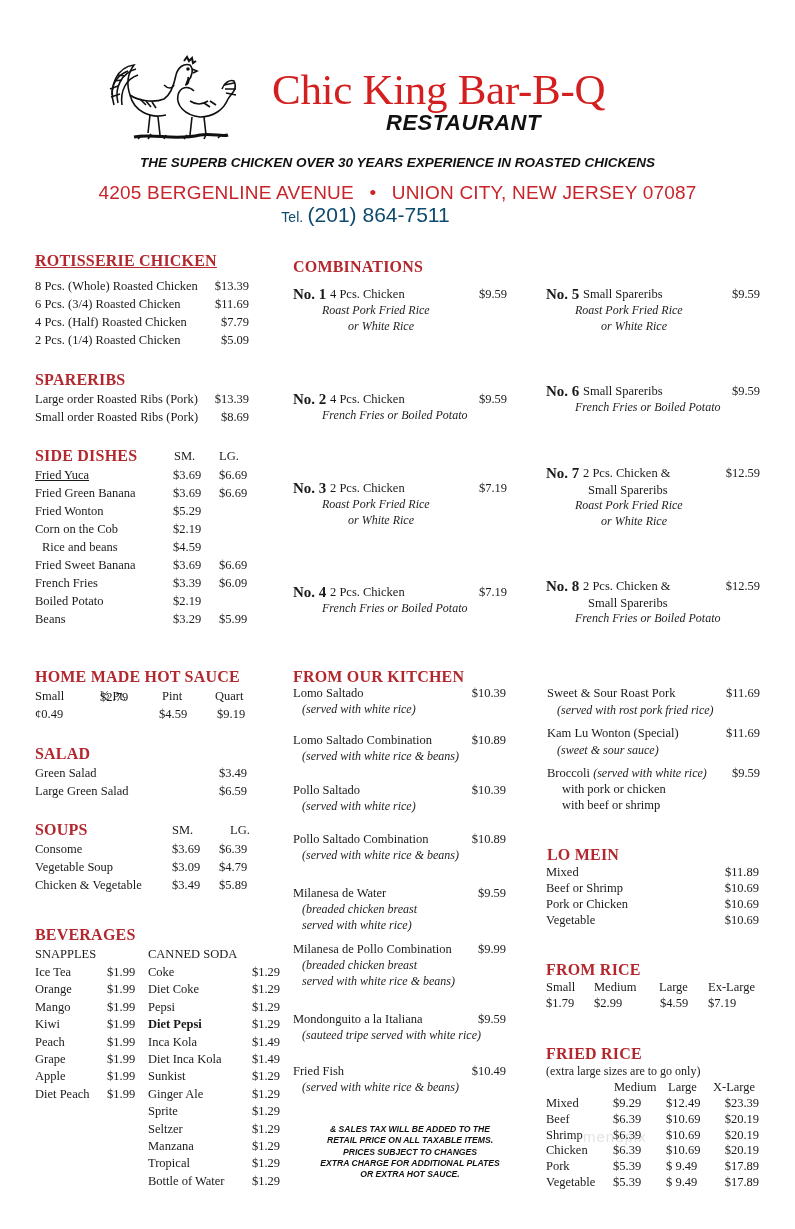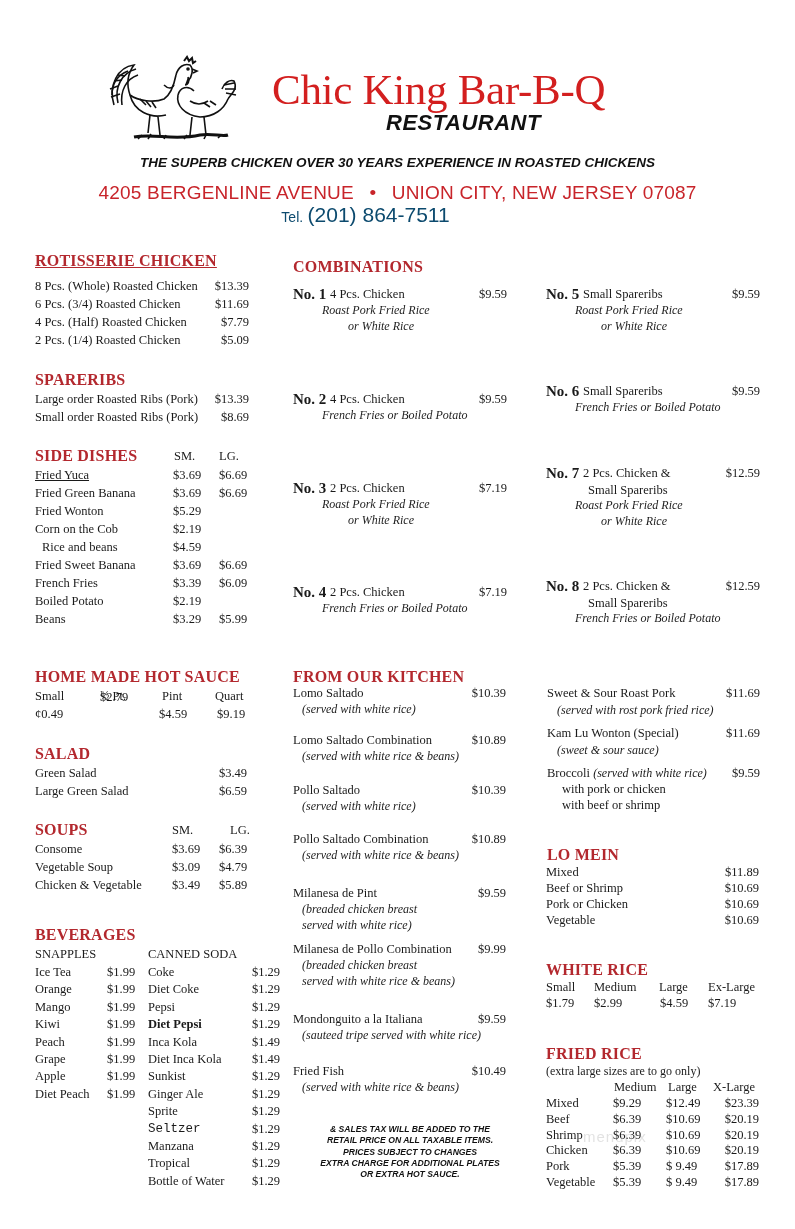--- a/index.html
+++ b/index.html
@@ -192,21 +192,21 @@
     <div class="t" style="left:148px;top:1032.6px;">Inca Kola</div>
     <div class="t r" style="left:240px;width:40px;top:1032.6px;">$1.49</div>
     <div class="t" style="left:148px;top:1050px;">Diet Inca Kola</div>
     <div class="t r" style="left:240px;width:40px;top:1050px;">$1.49</div>
     <div class="t" style="left:148px;top:1067.4px;">Sunkist</div>
     <div class="t r" style="left:240px;width:40px;top:1067.4px;">$1.29</div>
     <div class="t" style="left:148px;top:1084.8px;">Ginger Ale</div>
     <div class="t r" style="left:240px;width:40px;top:1084.8px;">$1.29</div>
     <div class="t" style="left:148px;top:1102.2px;">Sprite</div>
     <div class="t r" style="left:240px;width:40px;top:1102.2px;">$1.29</div>
-    <div class="t" style="left:148px;top:1119.6px;font-family:Liberation Mono, monospace;">Seltzer</div>
+    <div class="t" style="left:148px;top:1119.6px;">Seltzer</div>
     <div class="t r" style="left:240px;width:40px;top:1119.6px;">$1.29</div>
     <div class="t" style="left:148px;top:1137px;">Manzana</div>
     <div class="t r" style="left:240px;width:40px;top:1137px;">$1.29</div>
     <div class="t" style="left:148px;top:1154.4px;">Tropical</div>
     <div class="t r" style="left:240px;width:40px;top:1154.4px;">$1.29</div>
     <div class="t" style="left:148px;top:1171.8px;">Bottle of  Water</div>
     <div class="t r" style="left:240px;width:40px;top:1171.8px;">$1.29</div>
   </div>
 
 <div class="h" style="left:293px;top:258px;">COMBINATIONS</div>
@@ -258,21 +258,21 @@
     <div class="i" style="left:302px;top:701px;">(served with white rice)</div>
     <div class="t" style="left:293px;top:731px;">Lomo Saltado Combination</div>
     <div class="t r" style="left:452px;width:54px;top:731px;">$10.89</div>
     <div class="i" style="left:302px;top:748px;">(served with white rice &amp; beans)</div>
     <div class="t" style="left:293px;top:781px;">Pollo Saltado</div>
     <div class="t r" style="left:452px;width:54px;top:781px;">$10.39</div>
     <div class="i" style="left:302px;top:798px;">(served with white rice)</div>
     <div class="t" style="left:293px;top:830px;">Pollo Saltado Combination</div>
     <div class="t r" style="left:452px;width:54px;top:830px;">$10.89</div>
     <div class="i" style="left:302px;top:847px;">(served with white rice &amp; beans)</div>
-    <div class="t" style="left:293px;top:884px;">Milanesa de Pint</div>
+    <div class="t" style="left:293px;top:884px;">Milanesa de Water</div>
     <div class="t r" style="left:452px;width:54px;top:884px;">$9.59</div>
     <div class="i" style="left:302px;top:901px;">(breaded chicken breast</div>
     <div class="i" style="left:302px;top:917px;">served with white rice)</div>
     <div class="t" style="left:293px;top:940px;">Milanesa de Pollo Combination</div>
     <div class="t r" style="left:452px;width:54px;top:940px;">$9.99</div>
     <div class="i" style="left:302px;top:957px;">(breaded chicken breast</div>
     <div class="i" style="left:302px;top:973px;">served with white rice &amp; beans)</div>
     <div class="t" style="left:293px;top:1010px;">Mondonguito a la Italiana</div>
     <div class="t r" style="left:452px;width:54px;top:1010px;">$9.59</div>
     <div class="i" style="left:302px;top:1027px;">(sauteed tripe served with white rice)</div>
@@ -308,21 +308,21 @@
     <div class="t" style="left:546px;top:863px;">Mixed</div>
     <div class="t r" style="left:700px;width:59px;top:863px;">$11.89</div>
     <div class="t" style="left:546px;top:879px;">Beef or Shrimp</div>
     <div class="t r" style="left:700px;width:59px;top:879px;">$10.69</div>
     <div class="t" style="left:546px;top:895px;">Pork or Chicken</div>
     <div class="t r" style="left:700px;width:59px;top:895px;">$10.69</div>
     <div class="t" style="left:546px;top:911px;">Vegetable</div>
     <div class="t r" style="left:700px;width:59px;top:911px;">$10.69</div>
   </div>
 
-<div class="h" style="left:546px;top:961px;">WHITE RICE</div>
+<div class="h" style="left:546px;top:961px;">FROM RICE</div>
 <div class="t" style="left:546px;top:978px;">Small</div>
 <div class="t" style="left:594px;top:978px;">Medium</div>
 <div class="t" style="left:659px;top:978px;">Large</div>
 <div class="t" style="left:708px;top:978px;">Ex-Large</div>
 <div class="t" style="left:546px;top:994px;">$1.79</div>
 <div class="t" style="left:594px;top:994px;">$2.99</div>
 <div class="t" style="left:660px;top:994px;">$4.59</div>
 <div class="t" style="left:708px;top:994px;">$7.19</div>
 
 <div class="h" style="left:546px;top:1045px;">FRIED RICE</div>

